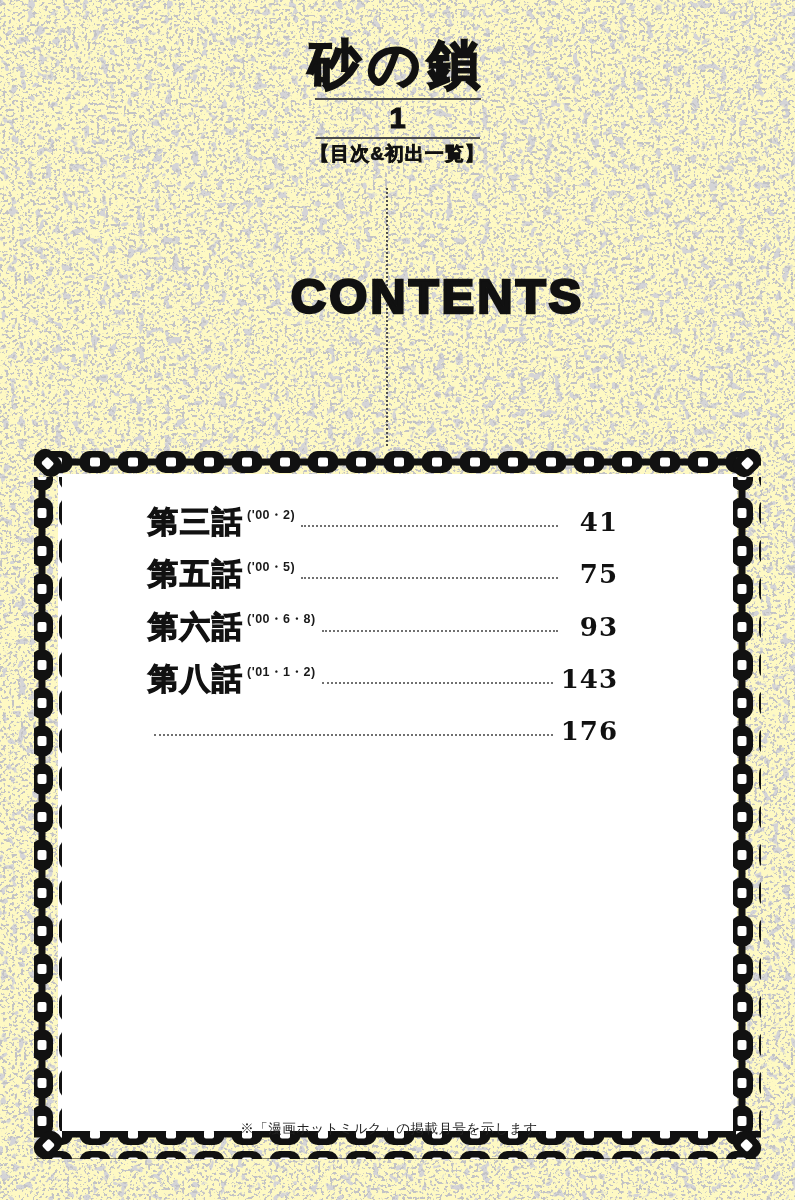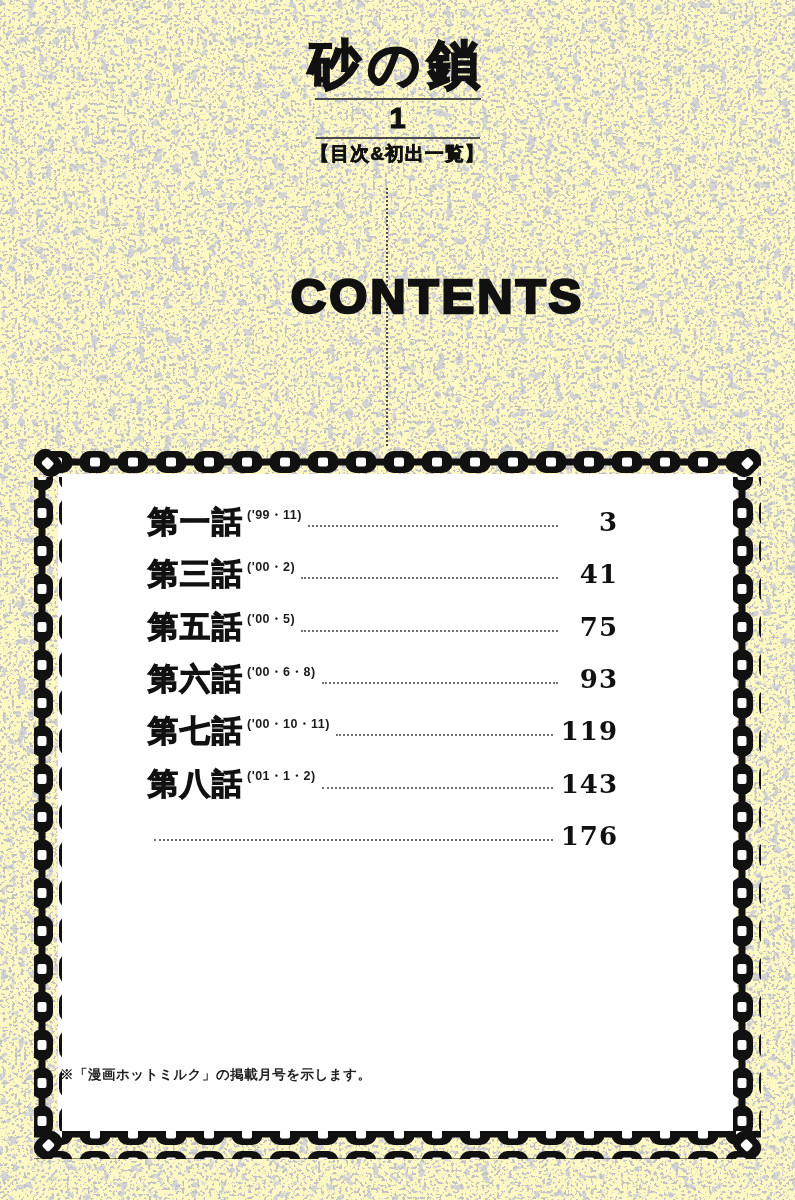--- a/index.html
+++ b/index.html
@@ -55,23 +55,23 @@
   .leader-dots{
     flex:1;height:0;border-bottom:2px dotted #707070;
     margin:0 8px 0 6px;transform:translateY(4px);
   }
   .page-number{
     font-family:"DejaVu Serif",serif;font-size:26px;font-weight:bold;
     min-width:52px;text-align:right;line-height:1;letter-spacing:1px;
   }
 
   .footnote{
-    position:absolute;left:60px;top:1066px;width:672px;z-index:2;
-    font-size:13.5px;letter-spacing:0.5px;color:#222;
-    font-weight:bold;
+    position:absolute;left:60px;top:1120px;width:672px;z-index:2;
+    text-align:center;font-size:13.5px;letter-spacing:0.5px;color:#222;
+    font-weight:normal;
   }
 </style>
 </head>
 <body>
 
 <div class="page">
 
   <svg class="noise-layer" width="795" height="1200" aria-hidden="true">
     <defs>
       <filter id="speckFine" x="0" y="0" width="795" height="1200" filterUnits="userSpaceOnUse">
@@ -135,48 +135,36 @@
     <div class="title-rule"></div>
     <div class="volume-number">1</div>
     <div class="volume-rule"></div>
     <div class="subtitle">【目次&amp;初出一覧】</div>
   </div>
 
   <div class="contents-heading">CONTENTS</div>
 
   <div class="toc-list">
       <div class="toc-row">
-      <span class="chapter-label">第一話</span>
-      <span class="chapter-date">('99・11)</span>
-      <span class="leader-dots"></span>
-      <span class="page-number">3</span>
-    </div>
-      <div class="toc-row">
       <span class="chapter-label">第三話</span>
       <span class="chapter-date">('00・2)</span>
       <span class="leader-dots"></span>
       <span class="page-number">41</span>
     </div>
       <div class="toc-row">
       <span class="chapter-label">第五話</span>
       <span class="chapter-date">('00・5)</span>
       <span class="leader-dots"></span>
       <span class="page-number">75</span>
     </div>
       <div class="toc-row">
       <span class="chapter-label">第六話</span>
       <span class="chapter-date">('00・6・8)</span>
       <span class="leader-dots"></span>
       <span class="page-number">93</span>
-    </div>
-      <div class="toc-row">
-      <span class="chapter-label">第七話</span>
-      <span class="chapter-date">('00・10・11)</span>
-      <span class="leader-dots"></span>
-      <span class="page-number">119</span>
     </div>
       <div class="toc-row">
       <span class="chapter-label">第八話</span>
       <span class="chapter-date">('01・1・2)</span>
       <span class="leader-dots"></span>
       <span class="page-number">143</span>
     </div>
       <div class="toc-row">
 
       <span class="leader-dots"></span>

